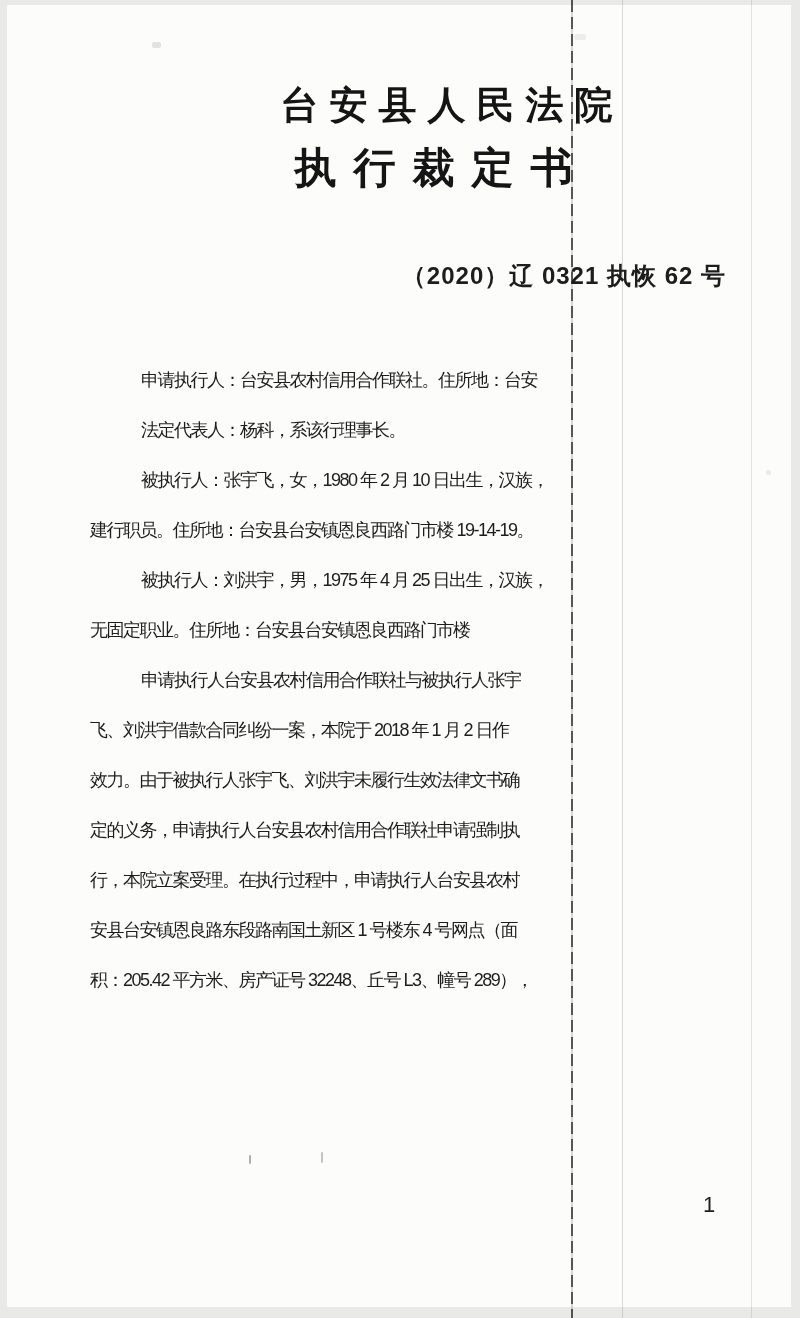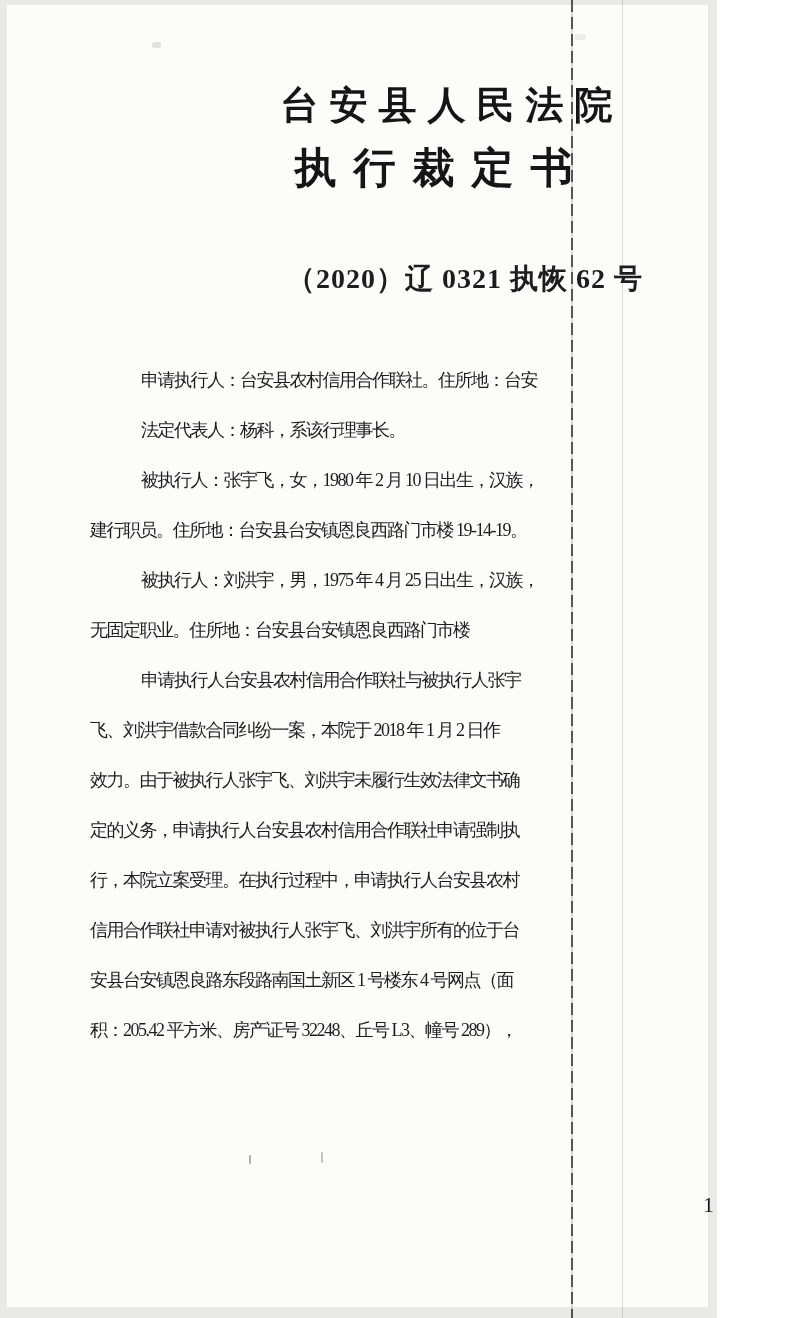--- a/index.html
+++ b/index.html
@@ -1,19 +1,19 @@
 <!DOCTYPE html>
 <html><head>
 <meta charset="utf-8">
 <style>
   html,body{margin:0;padding:0;background:#ffffff;}
   .page{
-    position:relative;width:717px;height:1318px;overflow:hidden;
+    position:relative;width:800px;height:1318px;overflow:hidden;
     background:#fcfcfb;color:#1d1d1d;
-    font-family:Liberation Serif, serif;
+    font-family:Liberation Sans, sans-serif;
   }
   
   .edge{position:absolute;background:#e9e9e7;}
   .edge-top{left:0;top:0;width:100%;height:5px;}
   .edge-left{left:0;top:0;width:7px;height:100%;}
   .edge-right{right:0;top:0;width:9px;height:100%;}
   .edge-bottom{left:0;bottom:0;width:100%;height:11px;}
   
   .fold-main{
     position:absolute;left:571px;top:0;width:2px;height:100%;
@@ -34,21 +34,21 @@
   .court{
     position:absolute;top:80px;left:52px;width:800px;text-align:center;
     font-size:38px;font-weight:bold;letter-spacing:11px;color:#151515;
   }
   .doc-title{
     position:absolute;top:140px;left:42px;width:800px;text-align:center;
     font-size:42px;font-weight:bold;letter-spacing:17px;color:#151515;
   }
   .case-no{
     position:absolute;top:260px;right:74px;
-    font-size:28px;font-weight:600;letter-spacing:1px;
+    font-size:24px;font-weight:600;letter-spacing:1px;
   }
   
   .body-text{
     position:absolute;top:355px;left:90px;width:668px;
     font-size:18px;font-weight:500;letter-spacing:-1.5px;
   }
   .line{height:50px;line-height:50px;white-space:nowrap;}
   .line.indent{text-indent:51px;}
   .page-num{
     position:absolute;left:703px;top:1192px;
@@ -86,20 +86,19 @@
       <div class="line indent">法定代表人：杨科，系该行理事长。</div>
       <div class="line indent">被执行人：张宇飞，女，1980 年 2 月 10 日出生，汉族，</div>
       <div class="line">建行职员。住所地：台安县台安镇恩良西路门市楼 19-14-19。</div>
       <div class="line indent">被执行人：刘洪宇，男，1975 年 4 月 25 日出生，汉族，</div>
       <div class="line">无固定职业。住所地：台安县台安镇恩良西路门市楼</div>
       <div class="line indent">申请执行人台安县农村信用合作联社与被执行人张宇</div>
       <div class="line">飞、刘洪宇借款合同纠纷一案，本院于 2018 年 1 月 2 日作</div>
       <div class="line">效力。由于被执行人张宇飞、刘洪宇未履行生效法律文书确</div>
       <div class="line">定的义务，申请执行人台安县农村信用合作联社申请强制执</div>
       <div class="line">行，本院立案受理。在执行过程中，申请执行人台安县农村</div>
-      <div class="line">信用合作联社申请对被执行人张宇飞、刘洪宇所有的位于台</div>
       <div class="line">安县台安镇恩良路东段路南国土新区 1 号楼东 4 号网点（面</div>
       <div class="line">积：205.42 平方米、房产证号 32248、丘号 L3、幢号 289），</div>
     </div>
 
   <div class="page-num">1</div>
 
 </div>
 
 </body></html>

